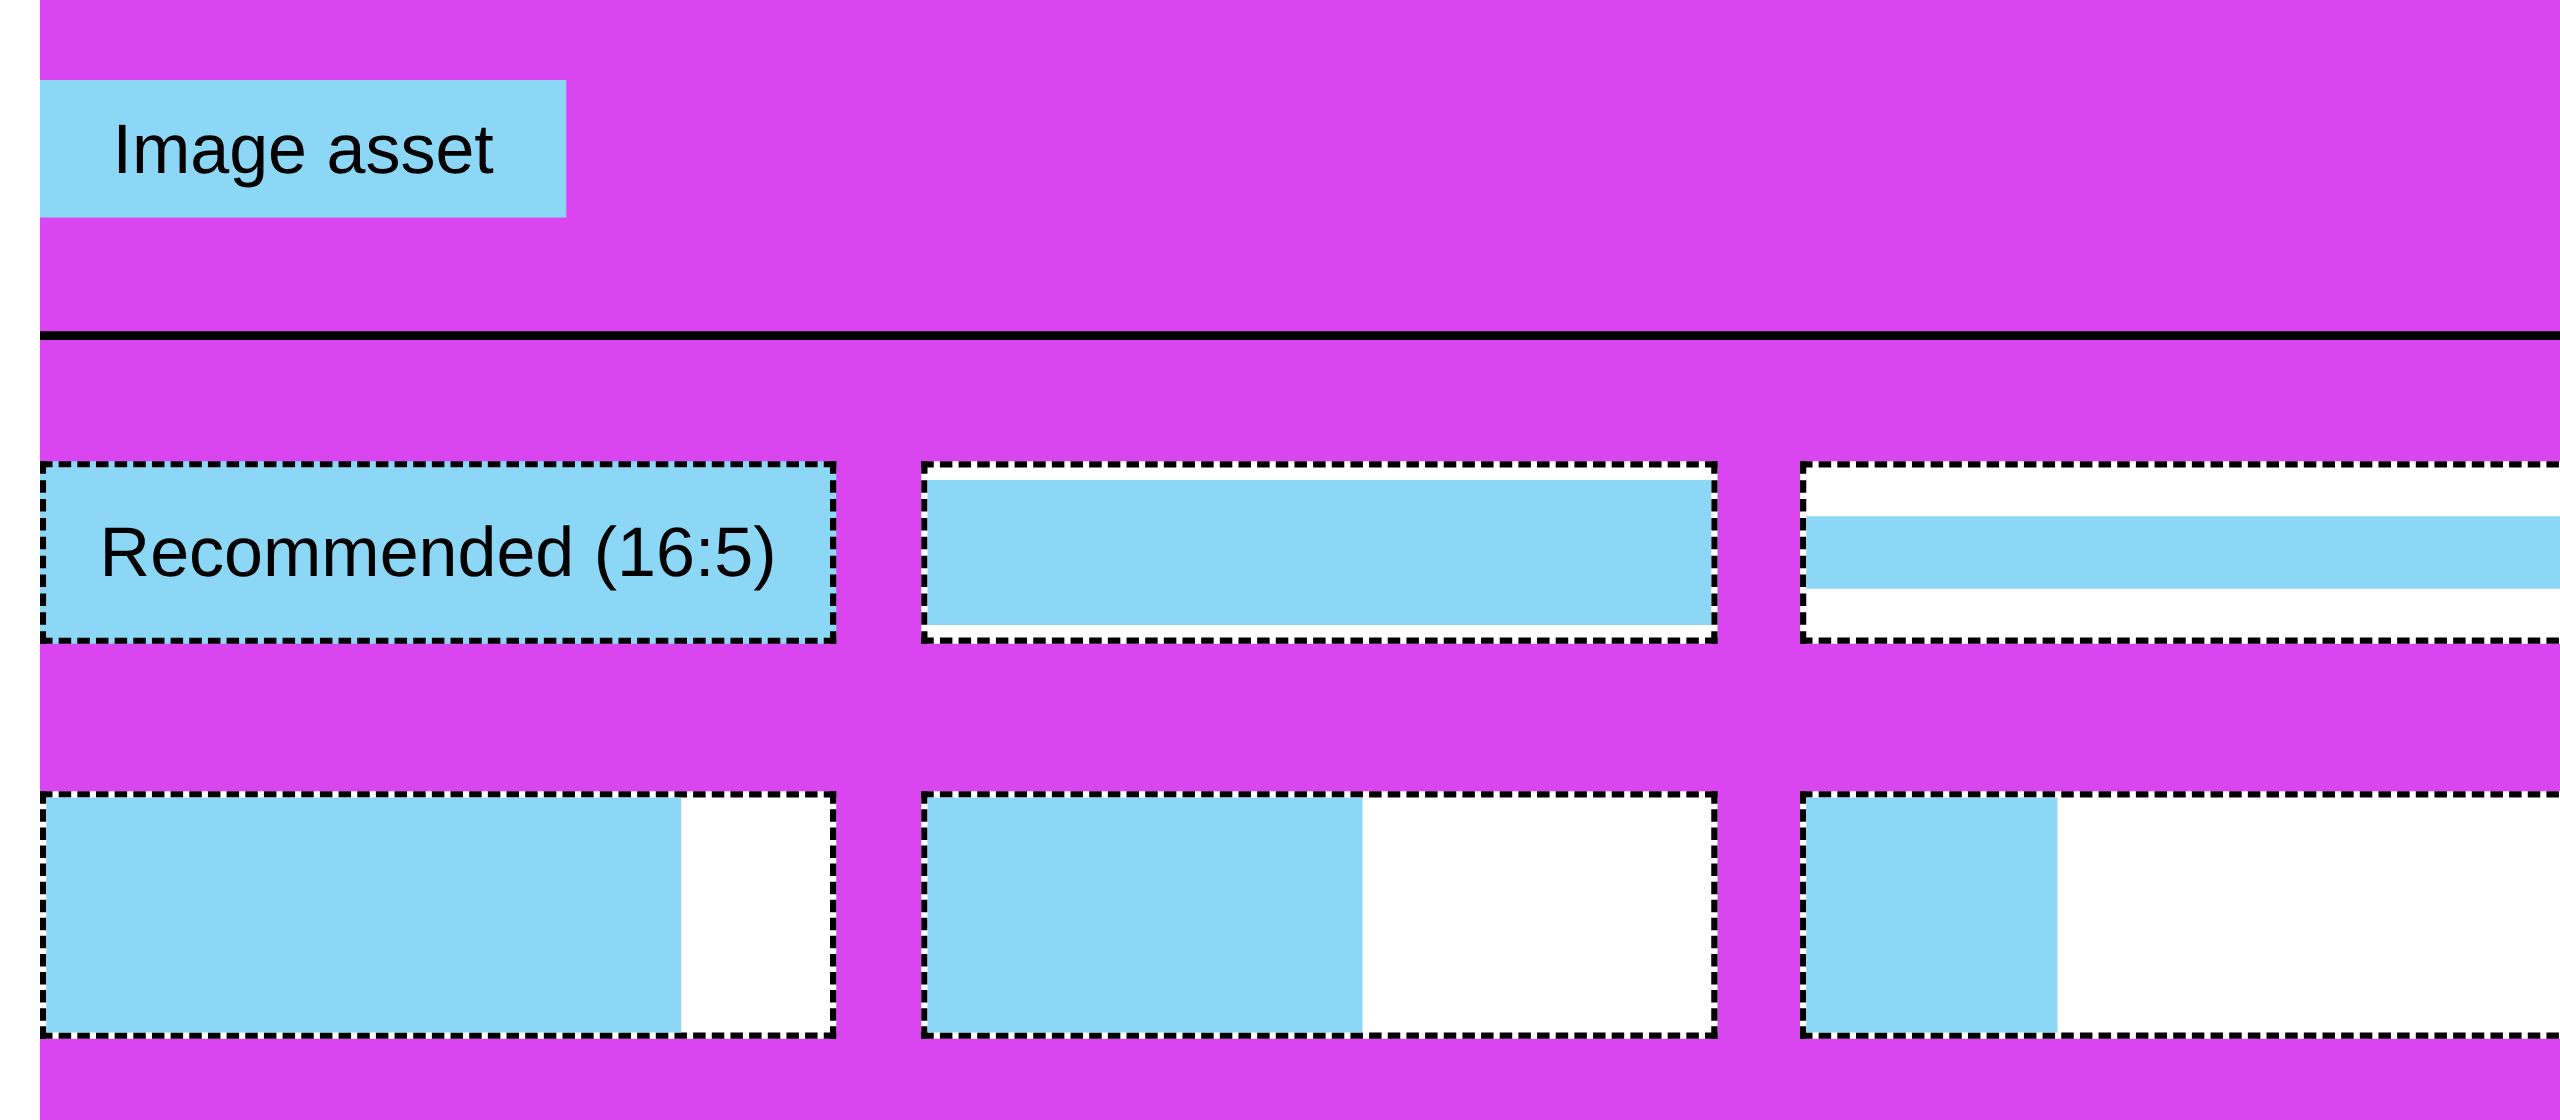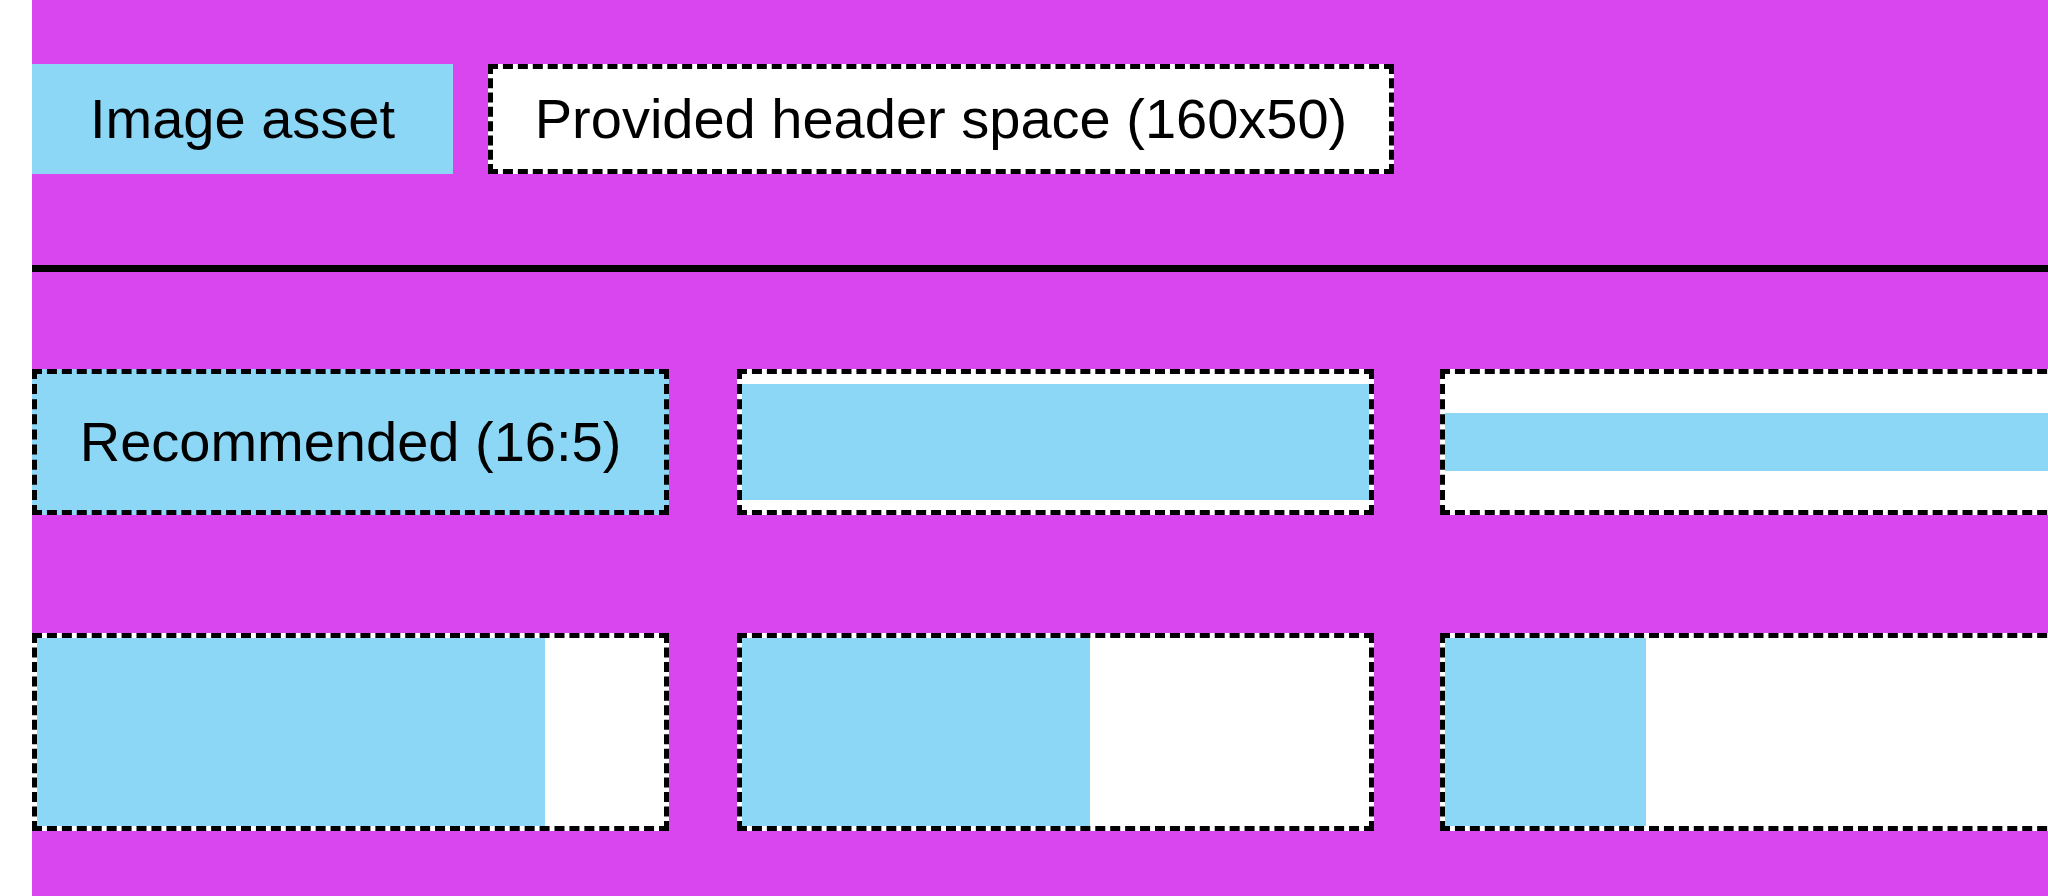--- a/index.html
+++ b/index.html
@@ -77,23 +77,20 @@
   .example-box.bleed { background: var(--asset-blue); }
 </style>
 </head>
 <body>
 
 <div class="canvas">
 
   <div class="legend-swatch">
     <span class="label">Image asset</span>
   </div>
-  <div class="legend-dashed">
-    <span class="label">Provided header space (160x50)</span>
-  </div>
 
   <div class="divider"></div>
 
   <div class="example-box r1 c1 bleed">
     <div class="fill" style="width: 100%; height: 100%;">
       <span class="label">Recommended (16:5)</span>
     </div>
   </div>
   <div class="example-box r1 c2">
     <div class="fill" style="width: 100%; height: 85%;"></div>

